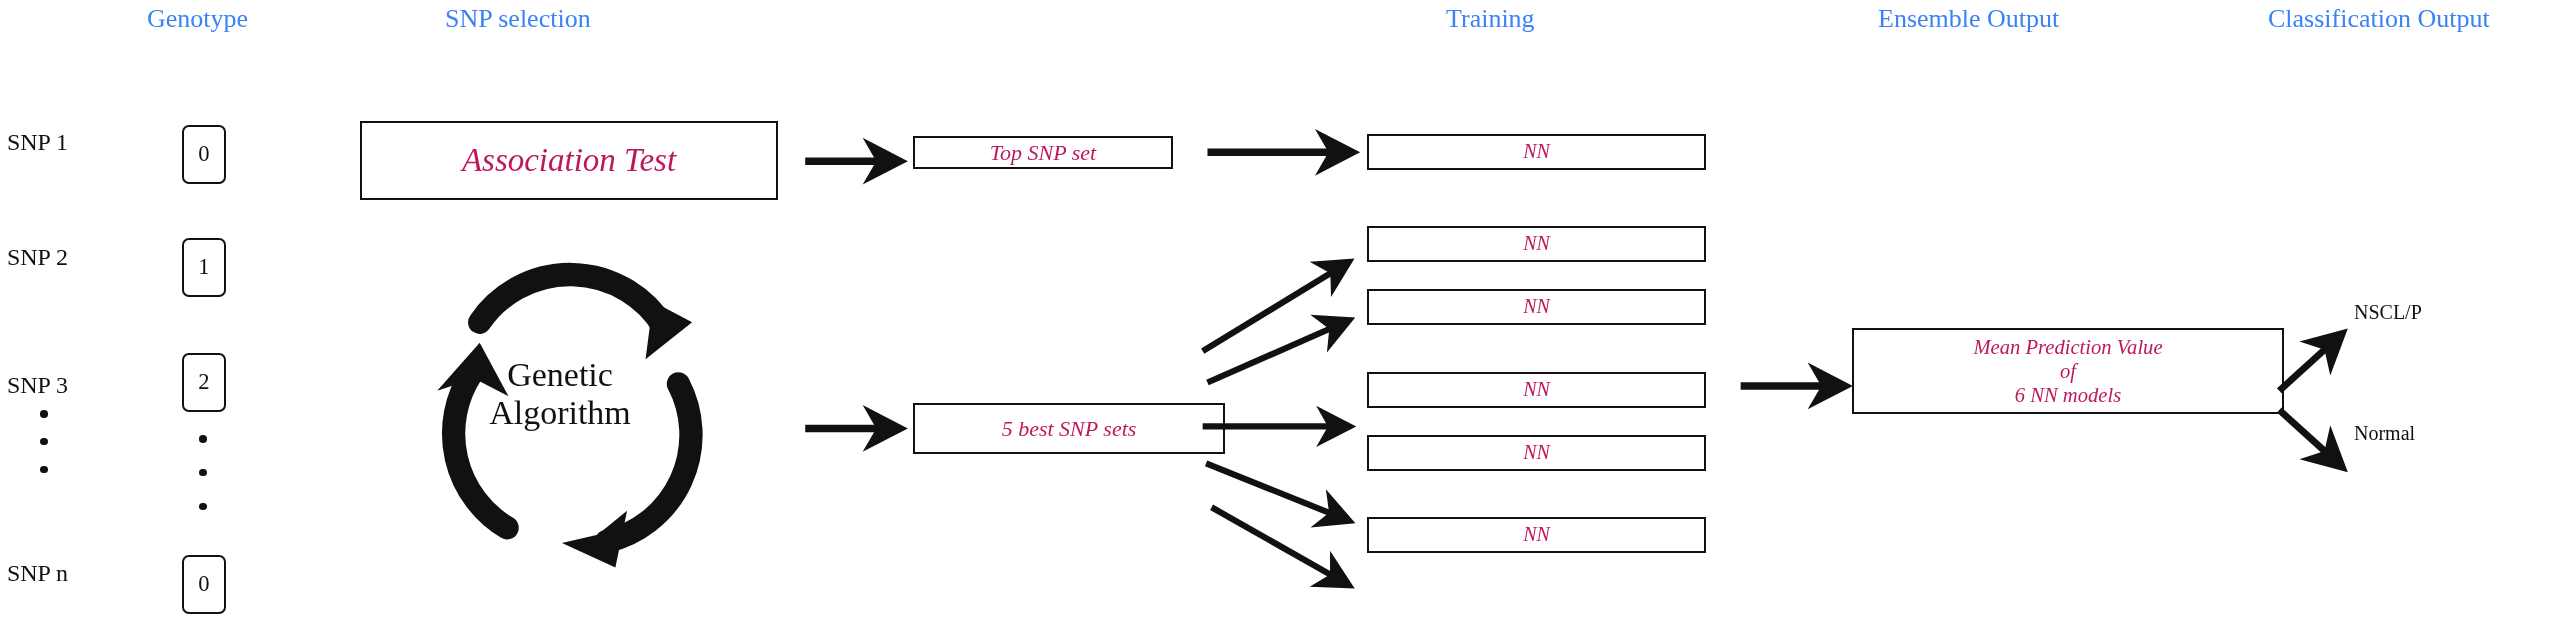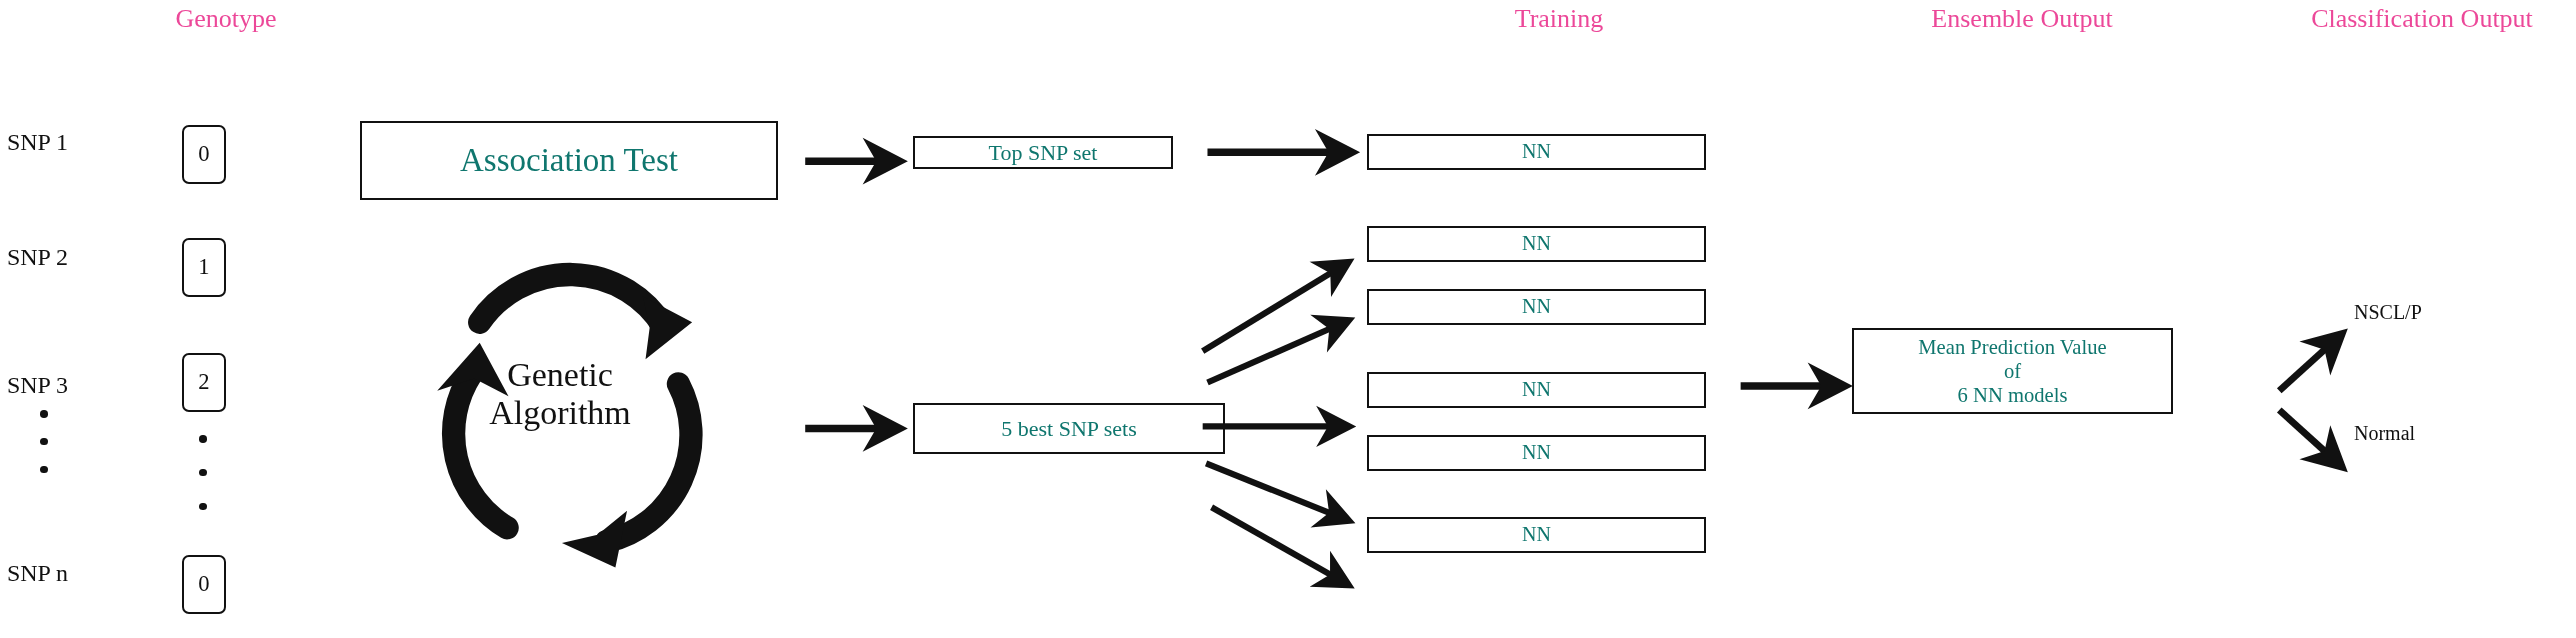--- a/index.html
+++ b/index.html
@@ -16,22 +16,21 @@
     color: #000000;
     overflow: hidden;
   }
 
   
   .col-header {
     position: absolute;
     font-size: 26px;
     line-height: 1;
     white-space: nowrap;
-    color: #ec4899;
-    text-align: center;
+    color: #3b82f6;
   }
 
   
   .snp-label {
     position: absolute;
     font-size: 24px;
     line-height: 1;
     white-space: nowrap;
     color: #111111;
   }
@@ -72,22 +71,23 @@
   
   .pbox {
     position: absolute;
     border: 2.1px solid #111111;
     background: #ffffff;
     box-sizing: border-box;
     display: flex;
     align-items: center;
     justify-content: center;
     text-align: center;
-    color: #0f766e;
+    color: #be185d;
     line-height: 1.18;
+    font-style: italic;
   }
   .pbox.assoc   { font-size: 33px; }
   .pbox.snpset  { font-size: 22px; }
   .pbox.nn      { font-size: 20px; }
   .pbox.ens     { font-size: 20.6px; }
 
   
   .ga-label {
     position: absolute;
     font-size: 34px;
@@ -115,20 +115,23 @@
   }
 </style>
 </head>
 <body>
 
 <div id="canvas">
 
   <div class="col-header" style="left:147px; top:5.5px; width:158px;">
     <span>Genotype</span>
   </div>
+  <div class="col-header" style="left:445px; top:5.5px; width:295px;">
+    <span>SNP selection</span>
+  </div>
   <div class="col-header" style="left:1446px; top:5.5px; width:226px;">
     <span>Training</span>
   </div>
   <div class="col-header" style="left:1878px; top:5.5px; width:288px;">
     <span>Ensemble Output</span>
   </div>
   <div class="col-header" style="left:2268px; top:5.5px; width:308px;">
     <span>Classification Output</span>
   </div>
 
@@ -196,21 +199,21 @@
   <div class="pbox nn" style="left:1367px; top:372px; width:339px; height:36px;">
     <span>NN</span>
   </div>
   <div class="pbox nn" style="left:1367px; top:435px; width:339px; height:36px;">
     <span>NN</span>
   </div>
   <div class="pbox nn" style="left:1367px; top:517px; width:339px; height:36px;">
     <span>NN</span>
   </div>
 
-  <div class="pbox ens" style="left:1852px; top:328px; width:321px; height:86px; flex-direction:column;">
+  <div class="pbox ens" style="left:1852px; top:328px; width:432px; height:86px; flex-direction:column;">
     <div>Mean Prediction Value</div>
     <div>of</div>
     <div>6 NN models</div>
   </div>
 
   <div class="out-label" style="left:2354px; top:302px;">
     <span>NSCL/P</span>
   </div>
   <div class="out-label" style="left:2354px; top:423px;">
     <span>Normal</span>

